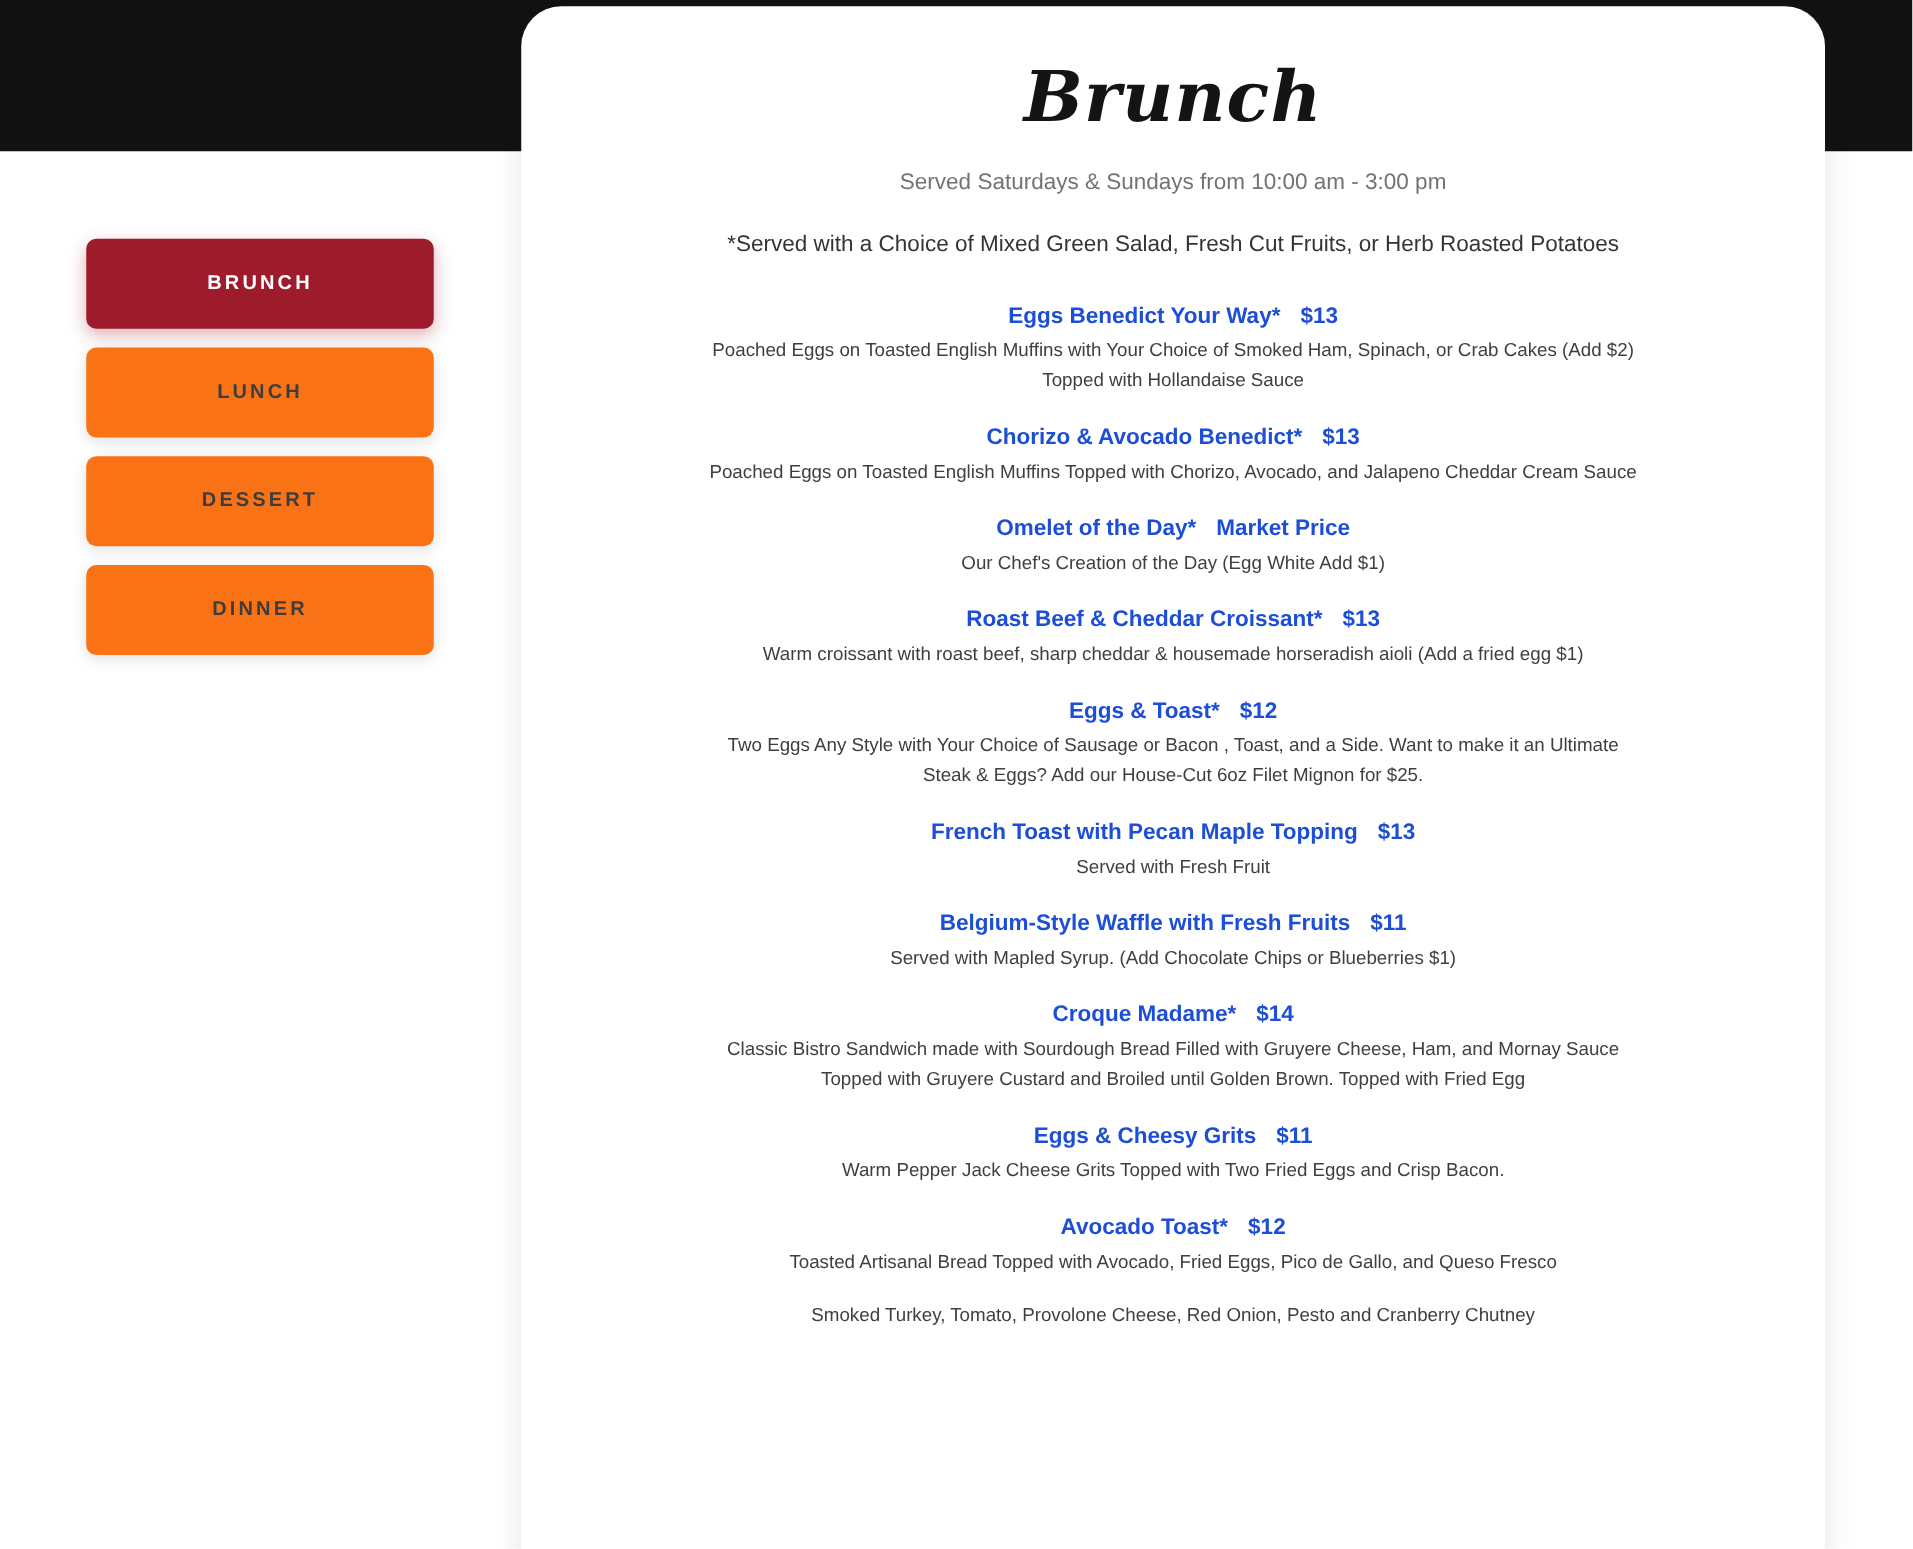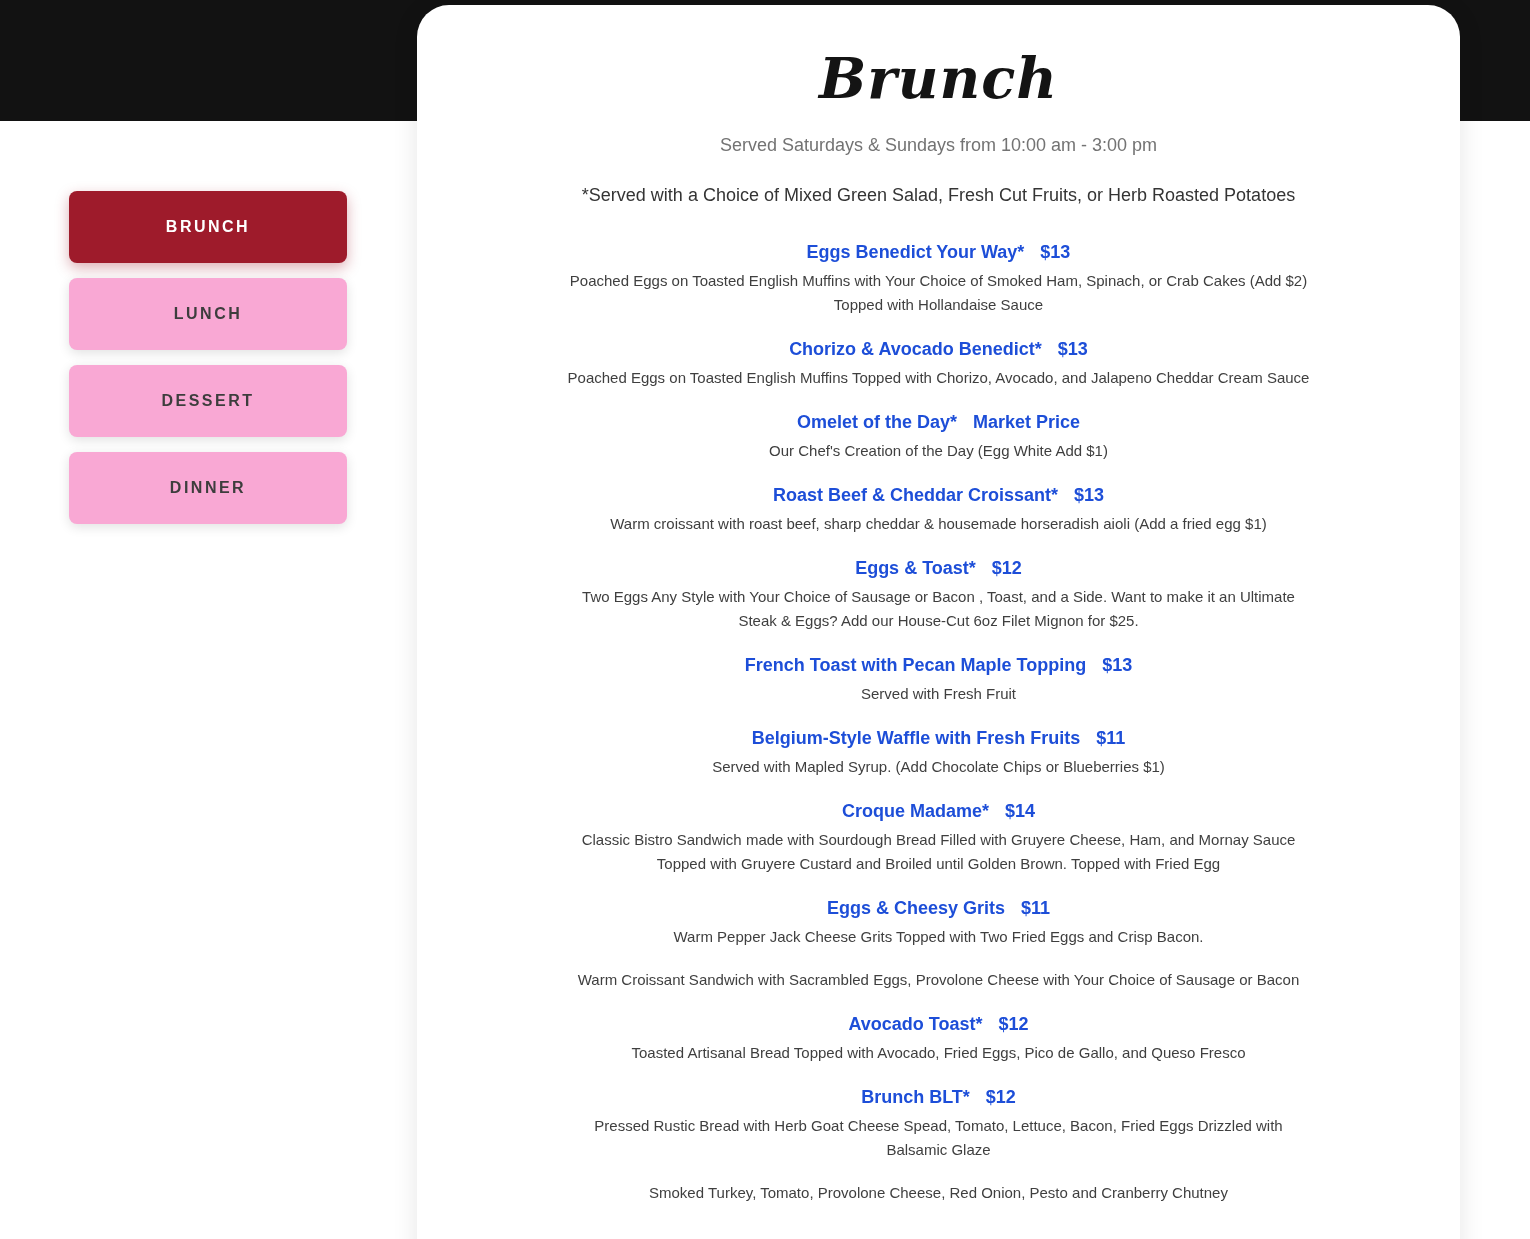--- a/index.html
+++ b/index.html
@@ -67,21 +67,21 @@
   
   .category-nav {
     position: absolute; top: 191px; left: 69px;
     width: 278px;
     display: flex; flex-direction: column; gap: 15px;
   }
   .nav-btn {
     height: 72px;
     border: none;
     border-radius: 8px;
-    background: #f9a8d4;
+    background: #f97316;
     box-shadow: 0 3px 12px rgba(0,0,0,0.12);
     color: #3d3d3d;
     font-family: "Liberation Sans", sans-serif;
     font-size: 16px;
     font-weight: 700;
     letter-spacing: 2.5px;
     cursor: pointer;
   }
   .nav-btn.active {
     background: var(--accent-color, #9E1B2B);
@@ -146,31 +146,26 @@
     <h3 class="item-title"><span class="item-name">Croque Madame*</span><span class="item-price">$14</span></h3>
     <p class="item-desc">Classic Bistro Sandwich made with Sourdough Bread Filled with Gruyere Cheese, Ham, and Mornay Sauce Topped with Gruyere Custard and Broiled until Golden Brown. Topped with Fried Egg</p>
   </div>
 
   <div class="menu-item">
     <h3 class="item-title"><span class="item-name">Eggs &amp; Cheesy Grits</span><span class="item-price">$11</span></h3>
     <p class="item-desc">Warm Pepper Jack Cheese Grits Topped with Two Fried Eggs and Crisp Bacon.</p>
   </div>
 
   <div class="menu-item">
-    <p class="item-desc">Warm Croissant Sandwich with Sacrambled Eggs, Provolone Cheese with Your Choice of Sausage or Bacon</p>
   </div>
 
   <div class="menu-item">
     <h3 class="item-title"><span class="item-name">Avocado Toast*</span><span class="item-price">$12</span></h3>
     <p class="item-desc">Toasted Artisanal Bread Topped with Avocado, Fried Eggs, Pico de Gallo, and Queso Fresco</p>
   </div>
 
-  <div class="menu-item">
-    <h3 class="item-title"><span class="item-name">Brunch BLT*</span><span class="item-price">$12</span></h3>
-    <p class="item-desc">Pressed Rustic Bread with Herb Goat Cheese Spead, Tomato, Lettuce, Bacon, Fried Eggs Drizzled with Balsamic Glaze</p>
-  </div>
 
   <div class="menu-item">
     <p class="item-desc">Smoked Turkey, Tomato, Provolone Cheese, Red Onion, Pesto and Cranberry Chutney</p>
   </div>
 </div>
   </div>
 </main>
 
 </body></html>

